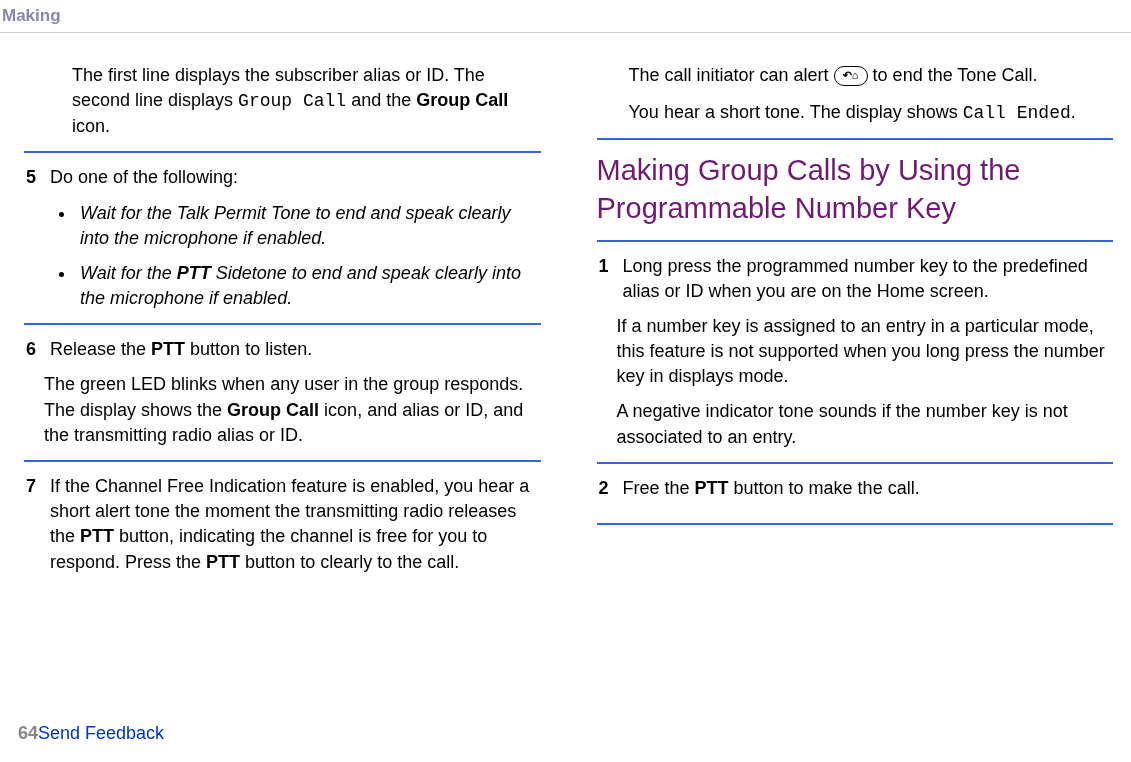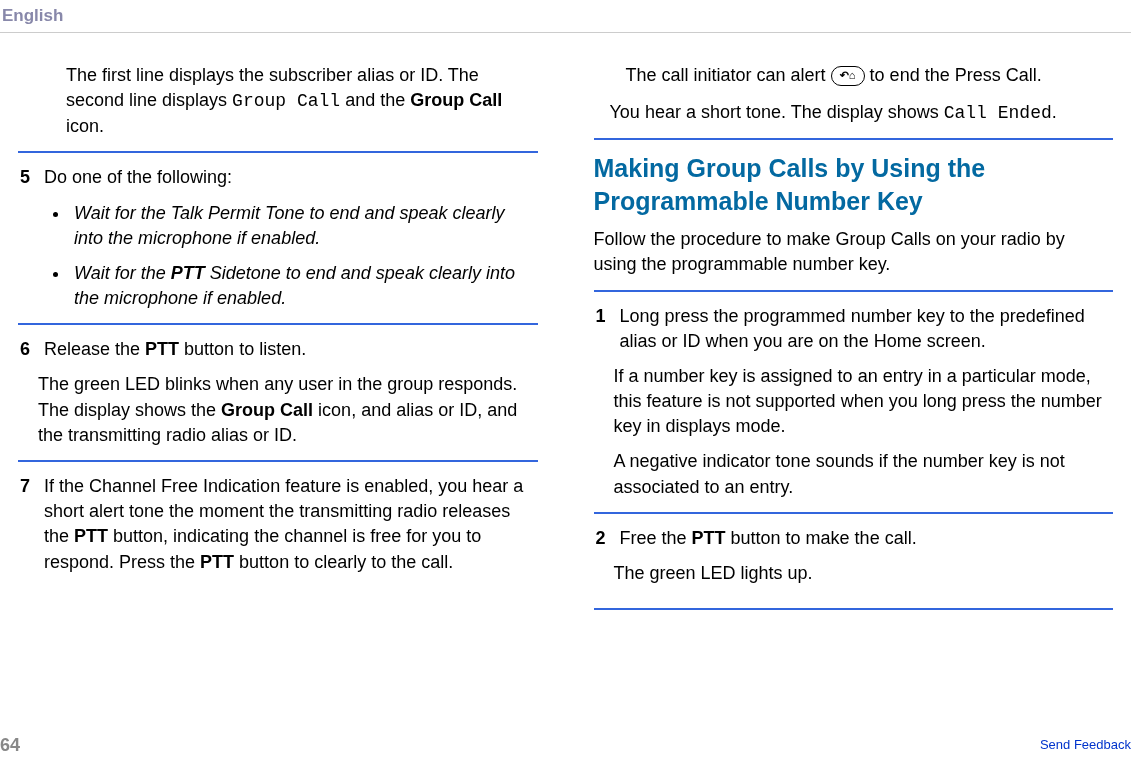--- a/index.html
+++ b/index.html
@@ -20,21 +20,21 @@
     .header {
       font-size: 17px;
       font-weight: bold;
       color: #8888aa;
       padding: 4px 0 4px 2px;
       border-bottom: 1px solid #ccc;
     }
     .page-content {
       display: flex;
       gap: 56px;
-      padding: 30px 18px 0 18px;
+      padding: 30px 18px 0 24px;
     }
     .column {
       flex: 1;
       min-width: 0;
     }
     .body-text {
       margin-left: 48px;
       margin-bottom: 12px;
       margin-right: 6px;
     }
@@ -78,23 +78,23 @@
       margin-bottom: 10px;
       padding-left: 4px;
     }
     .bold {
       font-weight: bold;
     }
     .mono {
       font-family: "Courier New", Courier, monospace;
     }
     .section-heading {
-      font-size: 25px;
-      font-weight: bold;
-      color: #0369a1;
+      font-size: 29px;
+      font-weight: normal;
+      color: #701a75;
       margin-bottom: 10px;
       line-height: 1.3;
     }
     .section-intro {
       margin-bottom: 12px;
       margin-right: 6px;
     }
     .icon-key {
       display: inline-flex;
       align-items: center;
@@ -106,49 +106,49 @@
       font-size: 11px;
       vertical-align: middle;
       padding: 0 3px;
     }
     .icon-key-inner {
       display: inline-block;
       font-weight: bold;
     }
     .footer {
       position: absolute;
-      bottom: 4px;
+      bottom: 16px;
       left: 0;
       width: 100%;
       display: flex;
-      justify-content: space-between;
+      justify-content: flex-start;
       align-items: center;
-      padding: 0 0;
+      padding: 0 18px;
     }
     .page-number {
       font-size: 18px;
       font-weight: bold;
       color: #888;
     }
     .send-feedback {
-      font-size: 13px;
+      font-size: 18px;
       color: #0033cc;
       text-decoration: none;
     }
     .divider-top {
       border-top: 2px solid #3366dd;
       margin-top: 10px;
       padding-top: 12px;
     }
   </style>
 </head>
 <body>
 
 <div class="header">
-  <span>English</span>
+  <span>Making</span>
 </div>
 
 <div class="page-content">
   <div class="column">
     <p class="body-text">
       <span>The first line displays the subscriber alias or ID. The second line displays </span><span class="mono">Group Call</span><span> and the </span><span class="bold">Group Call</span><span> icon.</span>
     </p>
 
     <div class="step-block">
       <div class="step-row">
@@ -184,47 +184,45 @@
       </div>
     </div>
   </div>
 
   <div class="column">
     <p class="body-text" style="margin-left:32px">
       <span>The call initiator can alert </span>
       <span class="icon-key">
           <span class="icon-key-inner">↶⌂</span>
         </span>
-      <span> to end the Press Call.</span>
+      <span> to end the Tone Call.</span>
     </p>
-    <p class="body-text" style="margin-left:16px">
+    <p class="body-text" style="margin-left:32px">
       <span>You hear a short tone. The display shows </span><span class="mono">Call Ended</span><span>.</span>
     </p>
 
     <div class="divider-top">
       <h2 class="section-heading">Making Group Calls by Using the Programmable Number Key</h2>
-      <p class="section-intro">Follow the procedure to make Group Calls on your radio by using the programmable number key.</p>
 
       <div class="step-block">
         <div class="step-row">
           <div class="step-number">1</div>
           <div class="step-text">Long press the programmed number key to the predefined alias or ID when you are on the Home screen.</div>
         </div>
         <p class="step-followup">If a number key is assigned to an entry in a particular mode, this feature is not supported when you long press the number key in displays mode.</p>
         <p class="step-followup">A negative indicator tone sounds if the number key is not associated to an entry.</p>
       </div>
 
       <div class="step-block step-block-last">
         <div class="step-row">
           <div class="step-number">2</div>
           <div class="step-text">
             <span>Free the </span><span class="bold">PTT</span><span> button to make the call.</span>
           </div>
         </div>
-        <p class="step-followup">The green LED lights up.</p>
       </div>
     </div>
   </div>
 </div>
 
 <div class="footer">
   <span class="page-number">64</span>
   <a href="#" class="send-feedback">Send Feedback</a>
 </div>
 

